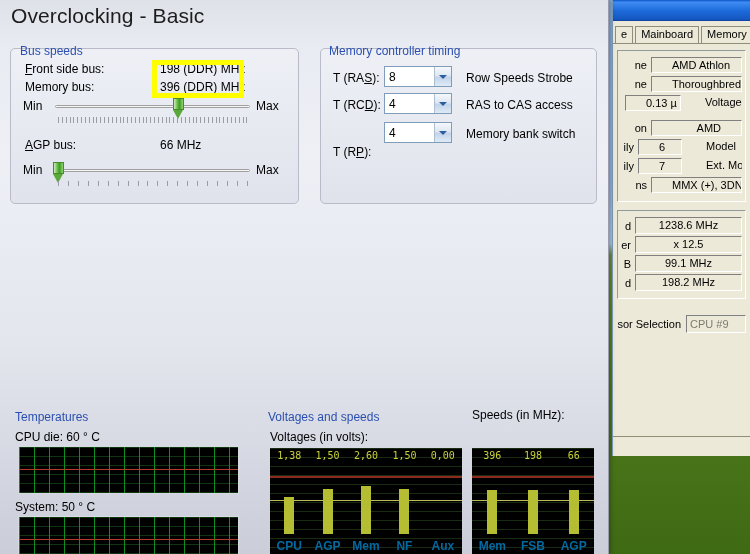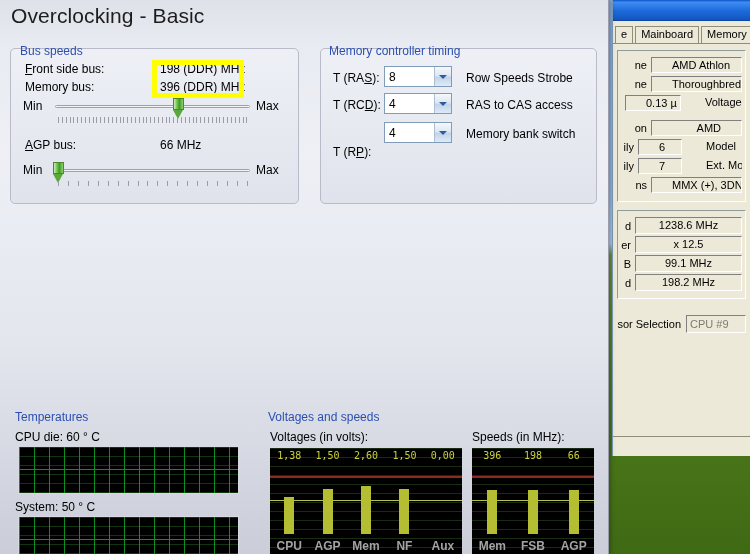--- a/index.html
+++ b/index.html
@@ -210,21 +210,21 @@
     font-family: "DejaVu Sans Mono", monospace;
   }
   .vgraph .vlabels span { flex: 1; text-align: center; }
   .vgraph .redline { position: absolute; left: 0; right: 0; height: 2px; background: #8c2a1c; }
   .vgraph .baseline { position: absolute; left: 0; right: 0; height: 1px; background: #bdbd5c; }
   .vgraph .bars { position: absolute; left: 0; right: 0; display: flex; }
   .vgraph .bars > div { flex: 1; display: flex; justify-content: center; align-items: flex-end; }
   .vgraph .bars b { display: block; width: 10px; background: #b5bd33; }
   .vgraph .xlabels {
     position: absolute; left: 0; right: 0; bottom: 1px;
-    display: flex; color: #a3a3a3; font-size: 12px; font-weight: bold;
+    display: flex; color: #0369a1; font-size: 12px; font-weight: bold;
     font-family: "Liberation Sans", sans-serif;
   }
   .vgraph .xlabels span { flex: 1; text-align: center; }
 </style>
 </head>
 <body>
 
 <div id="desktop"></div>
 
 <div id="cpuz">
@@ -485,21 +485,21 @@
     </div>
     <div class="xlabels">
       <span>CPU</span>
       <span>AGP</span>
       <span>Mem</span>
       <span>NF</span>
       <span>Aux</span>
     </div>
   </div>
 
-  <div class="lbltext" style="left:472px; top:430px;">Speeds (in MHz):</div>
+  <div class="lbltext" style="left:472px; top:408px;">Speeds (in MHz):</div>
   <div class="vgraph" style="left:472px; top:448px; width:122px; height:106px;">
     <div class="gh"></div>
     <div class="vlabels">
       <span>396</span>
       <span>198</span>
       <span>66</span>
     </div>
     <div class="redline" style="top:28px;"></div>
     <div class="baseline" style="top:52px;"></div>
     <div class="bars" style="top:34px; height:52px; align-items:flex-end;">

